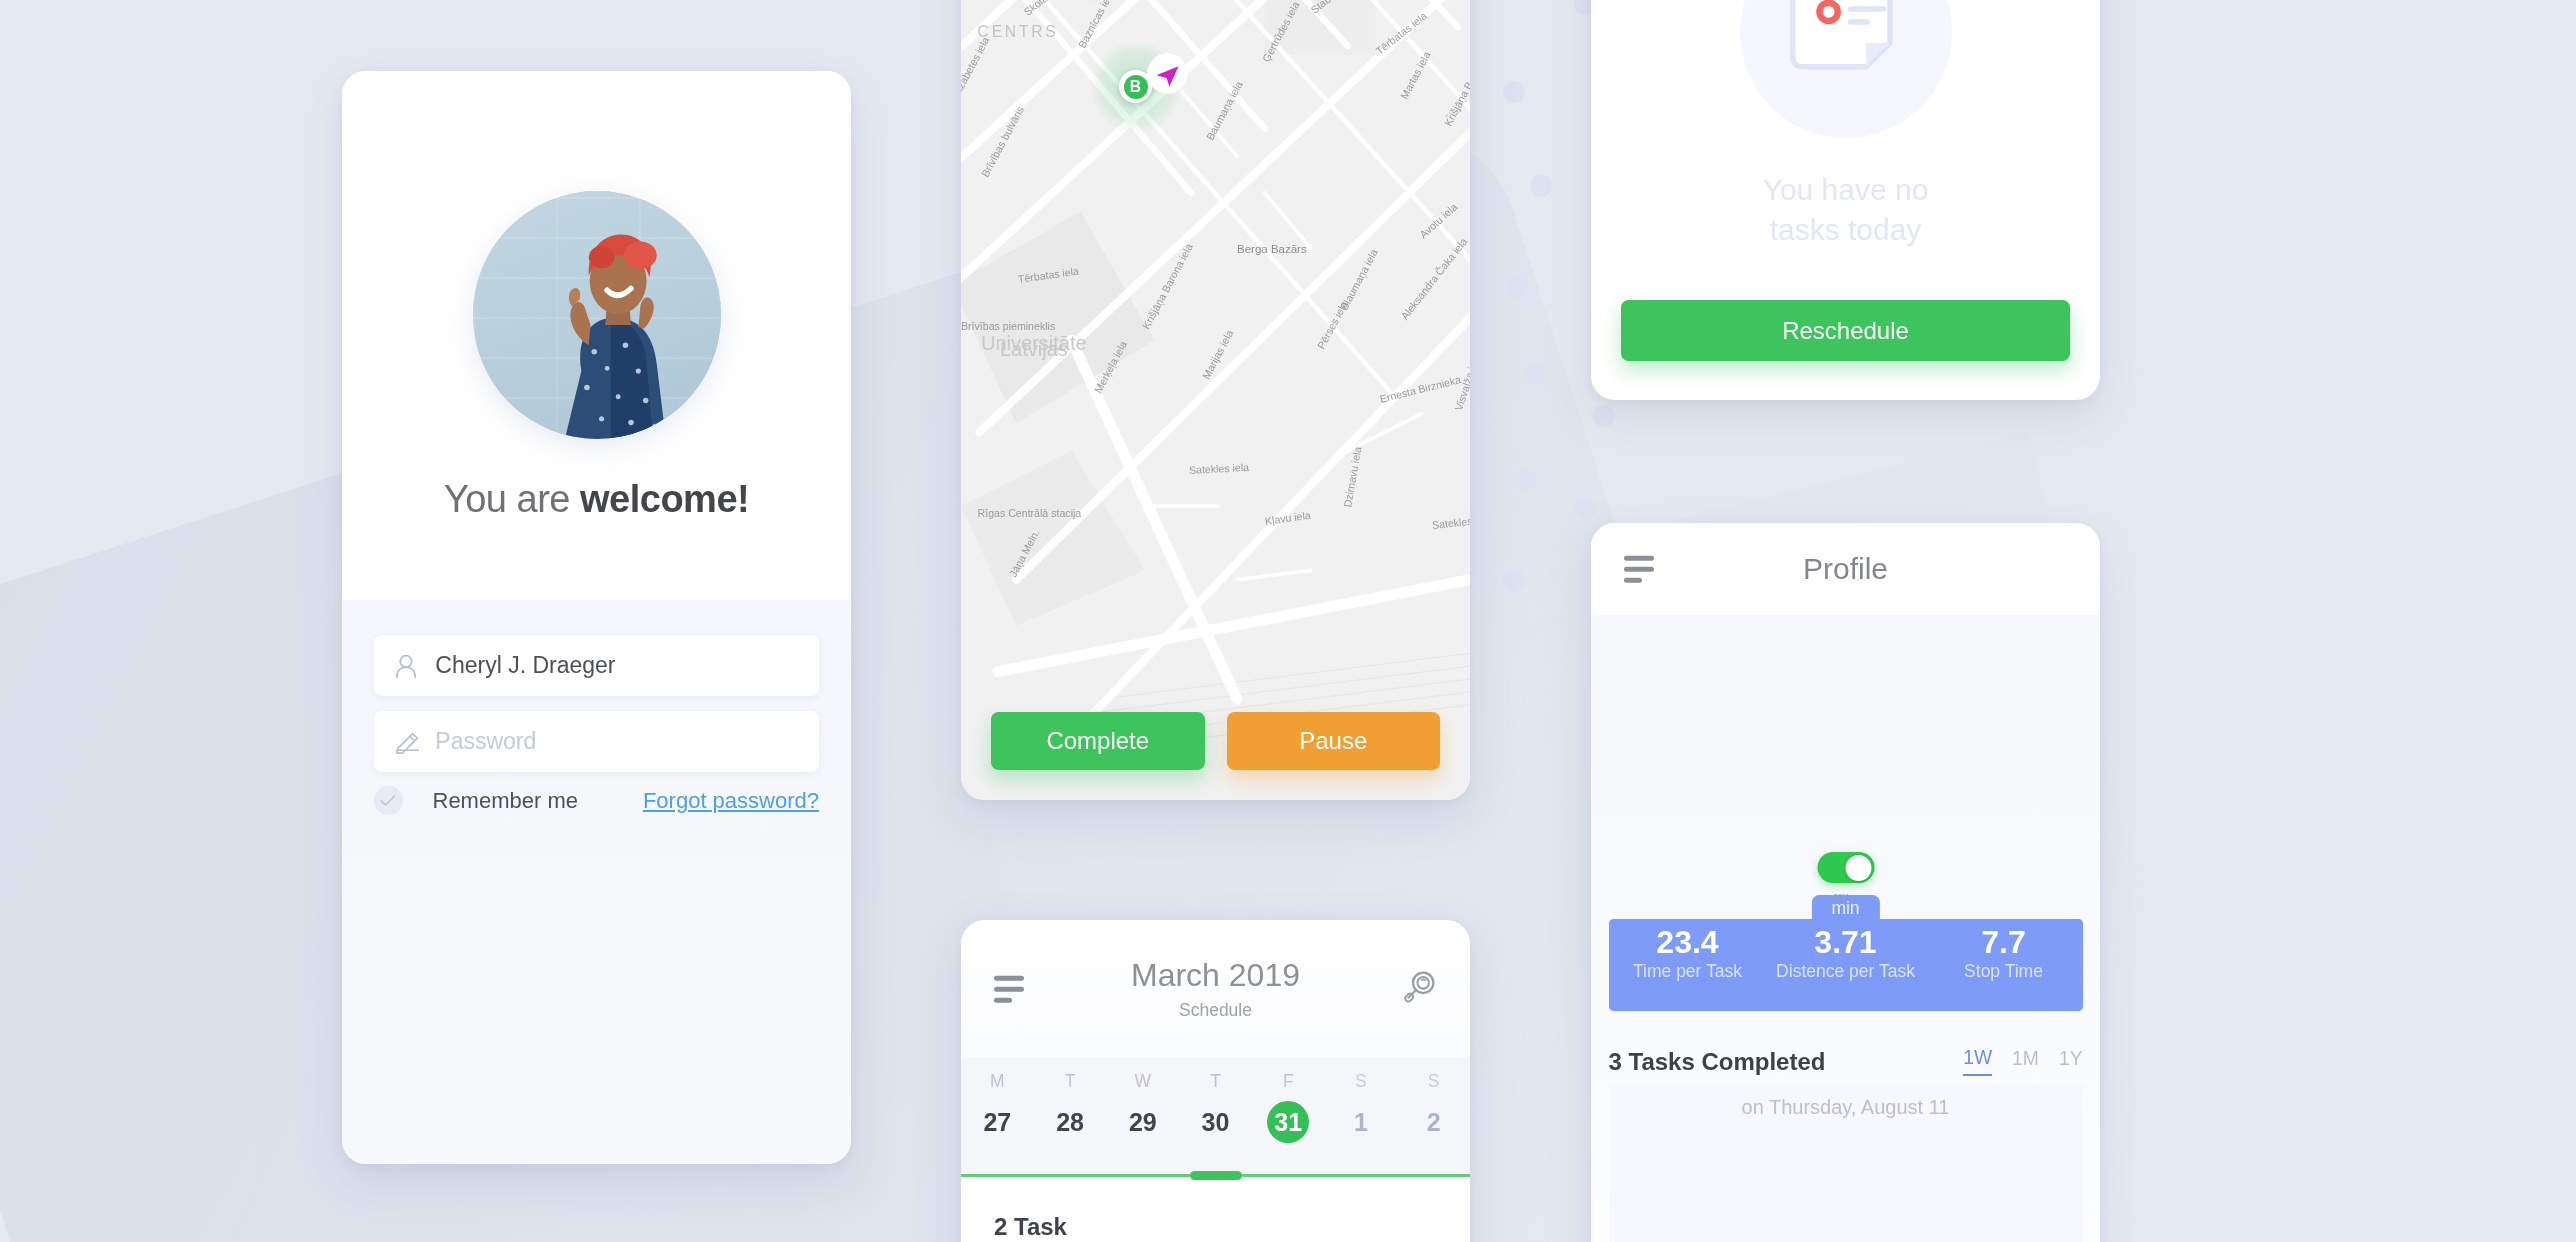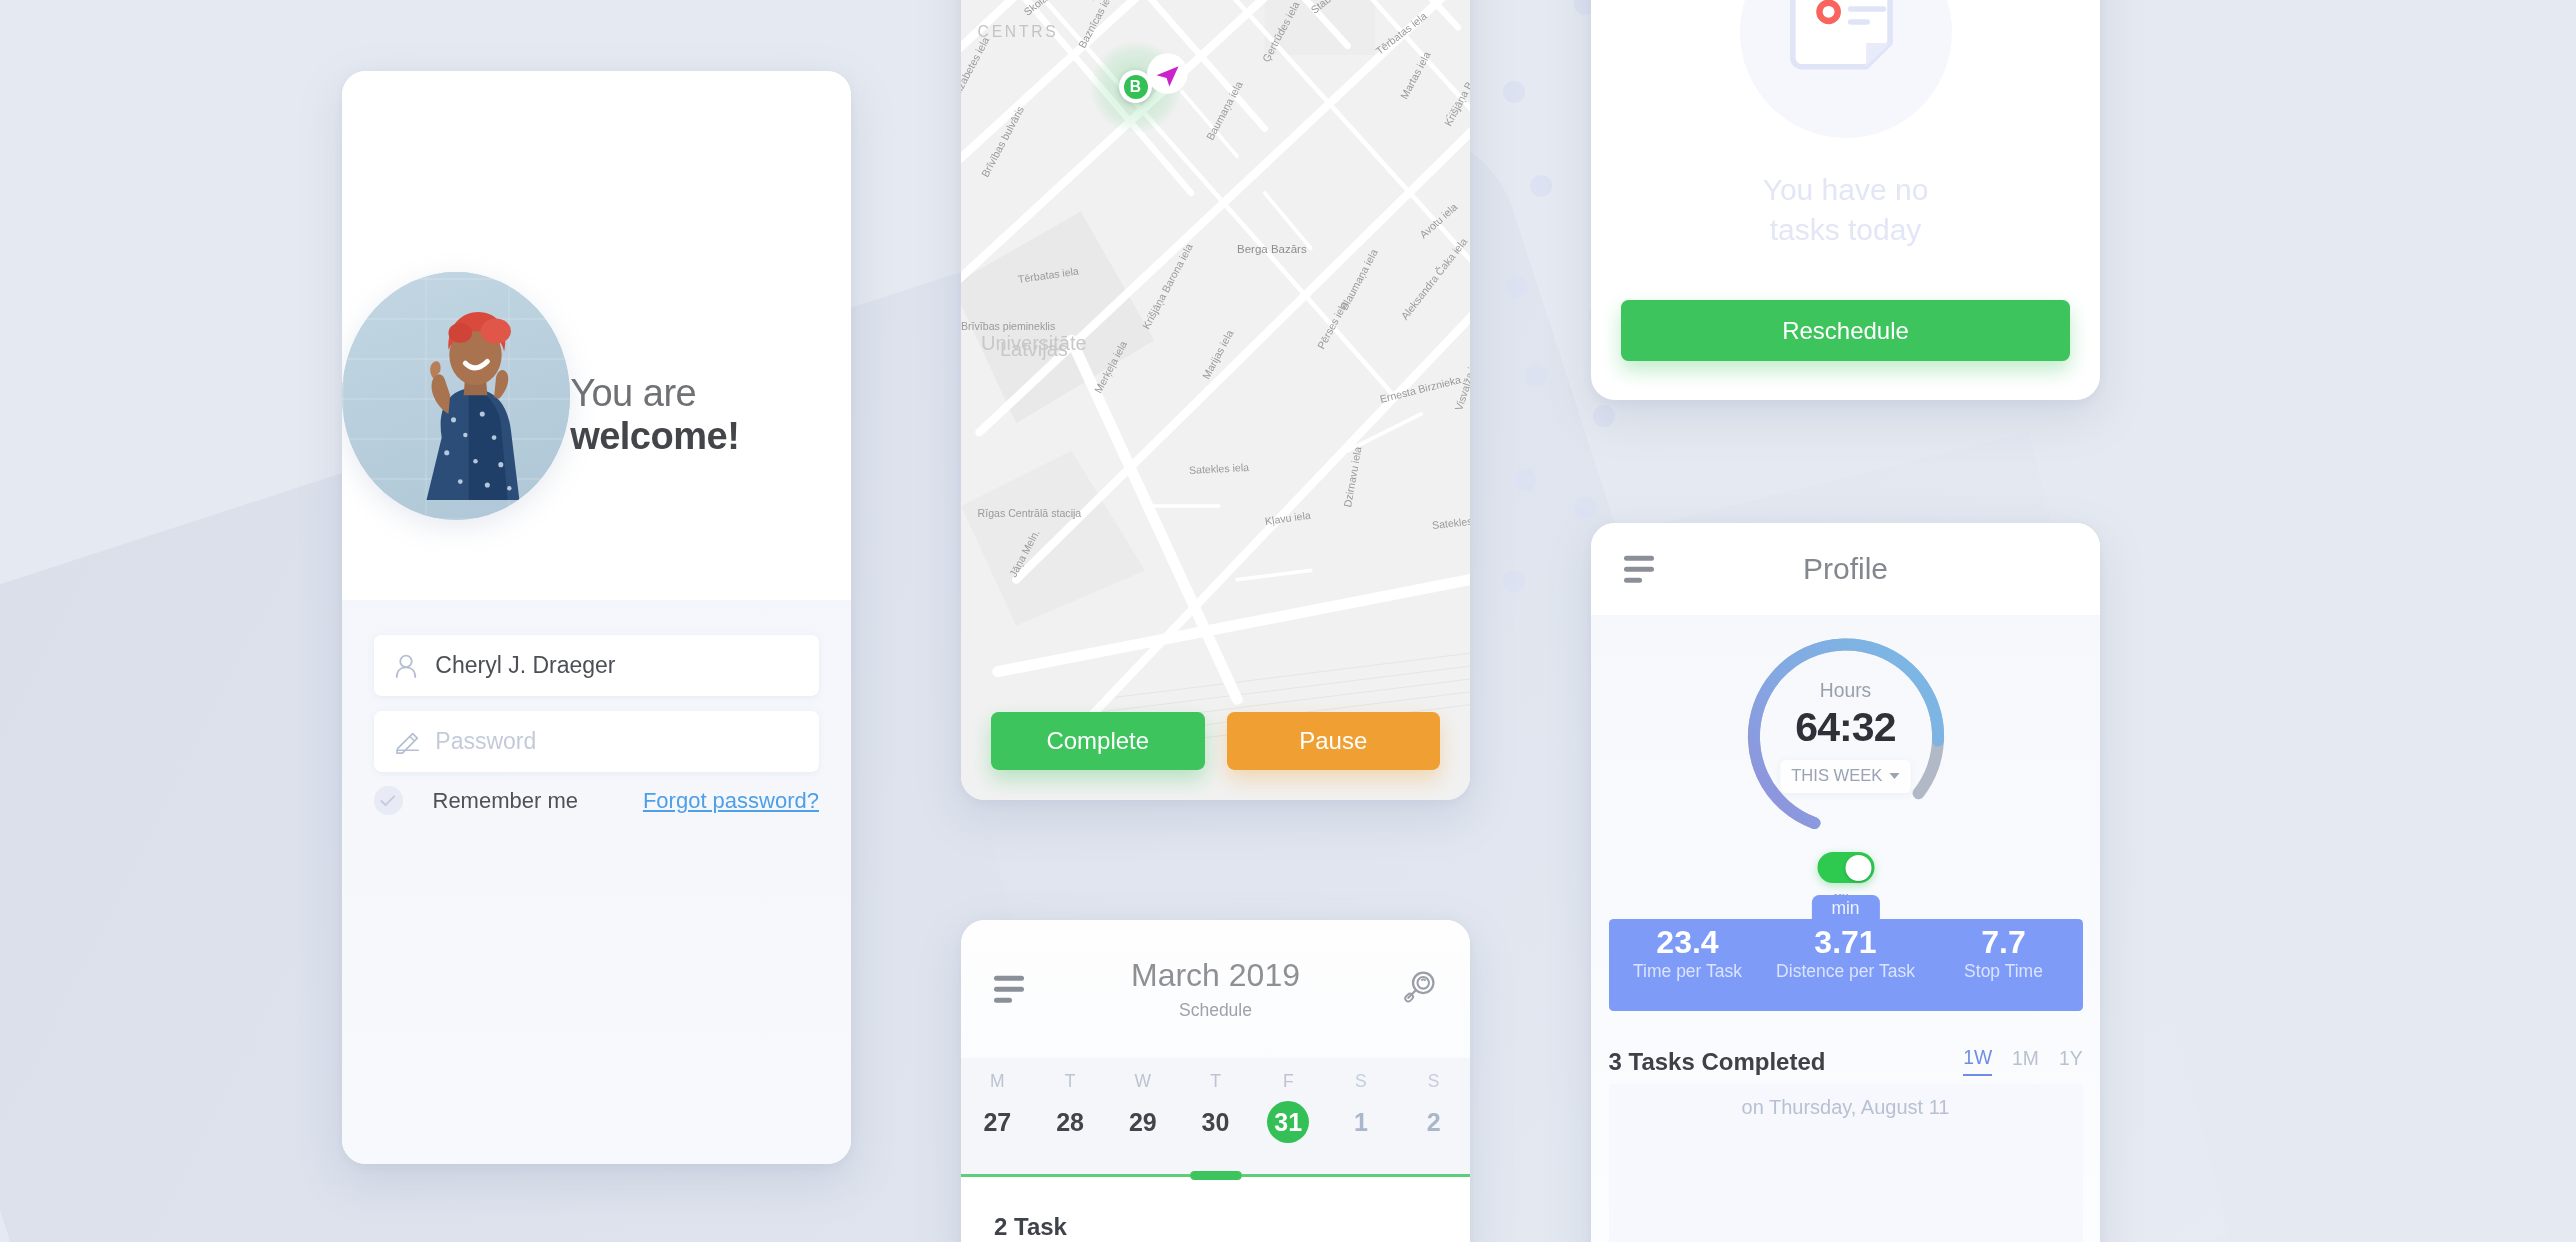--- a/index.html
+++ b/index.html
@@ -58,20 +58,21 @@
 
   
   #login-card {
     left: 342px; top: 71px;
     width: 509px; height: 1093px;
   }
   .login-top {
     height: 529px;
     background: #ffffff;
     display: flex;
+    flex-direction: column;
     align-items: center;
     justify-content: flex-start;
     padding-top: 120px;
   }
   .avatar {
     width: 248px; height: 248px;
     border-radius: 50%;
     overflow: hidden;
     position: relative;
     background: radial-gradient(circle at 35% 35%, #c9dbe6 0%, #b9cedd 55%, #aec4d6 100%);
@@ -658,41 +659,20 @@
   <div class="pf-head">
     <div class="hamburger">
       <span></span>
         <span></span>
         <span></span>
     </div>
     <div class="pf-title">Profile</div>
   </div>
 
   <div class="pf-body">
-    <div class="ring-wrap">
-      <svg width="221" height="221" viewBox="0 0 240 240">
-        <defs>
-          <linearGradient id="ringgrad" x1="0%" y1="20%" x2="100%" y2="80%">
-            <stop offset="0%" stop-color="#7bb8e4"></stop>
-            <stop offset="55%" stop-color="#83a9e2"></stop>
-            <stop offset="100%" stop-color="#8e93dd"></stop>
-          </linearGradient>
-        </defs>
-        <circle cx="120" cy="120" r="100" fill="none" stroke="#b1b9c6" stroke-width="13" stroke-linecap="round" stroke-dasharray="502 628" transform="rotate(110 120 120)"></circle>
-        <circle cx="120" cy="120" r="100" fill="none" stroke="url(#ringgrad)" stroke-width="13" stroke-linecap="round" stroke-dasharray="440 628" transform="rotate(110 120 120)"></circle>
-      </svg>
-      <div class="ring-center">
-        <div class="ring-label">Hours</div>
-        <div class="ring-value">64:32</div>
-        <div class="ring-select">
-          <span>THIS WEEK</span>
-          <span class="caret"></span>
-        </div>
-      </div>
-    </div>
 
     <div class="toggle-wrap">
       <div class="toggle">
         <div class="knob"></div>
       </div>
       <div class="toggle-label">offline</div>
     </div>
 
     <div class="stats">
       <div class="stat-badge">min</div>

